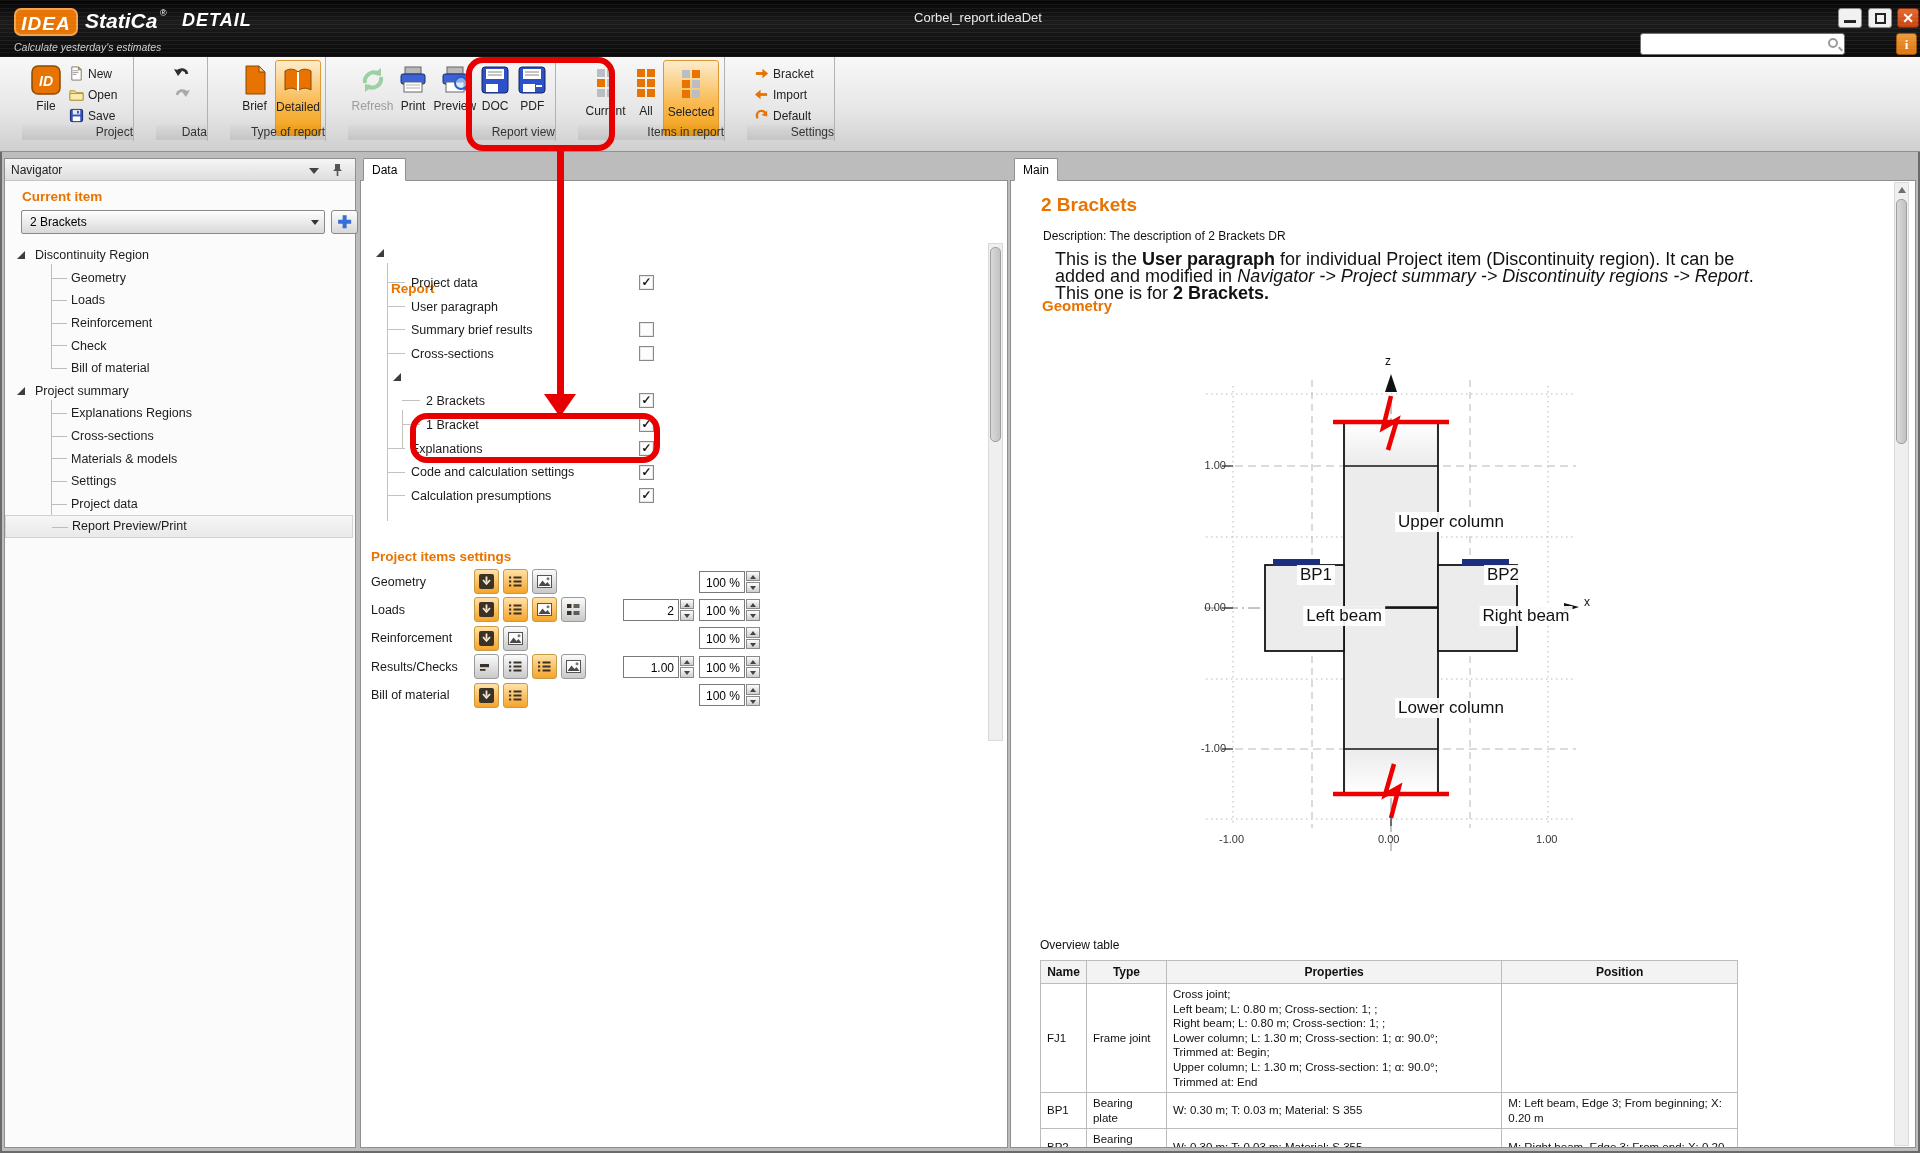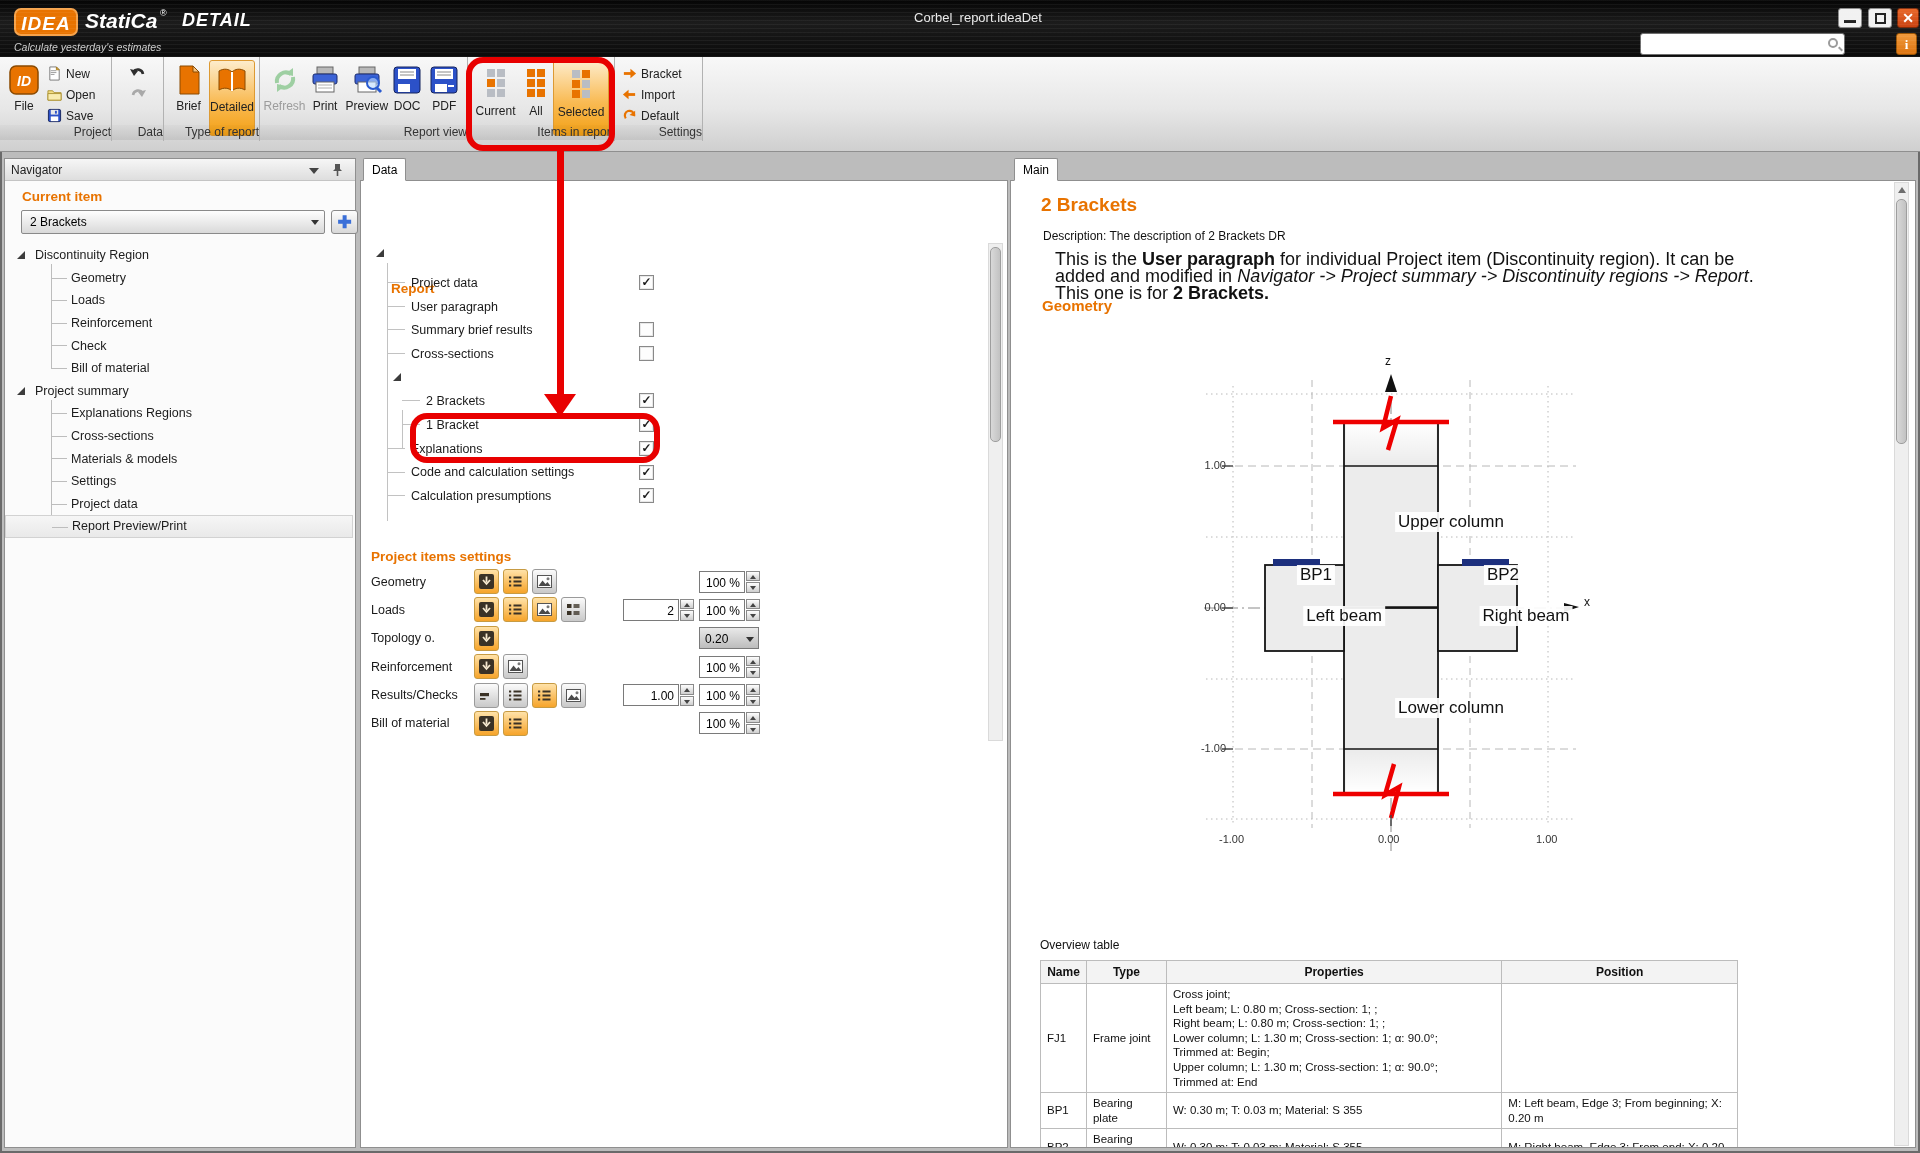--- a/index.html
+++ b/index.html
@@ -30,21 +30,21 @@
     border:1px solid #6f6f6f; border-radius:3px; }
   .mag { position:absolute; right:6px; top:4px; width:10px; height:10px; border:2px solid #9a9a9a; border-radius:50%; }
   .mag::after { content:""; position:absolute; left:8px; top:8px; width:5px; height:2px; background:#9a9a9a; transform:rotate(45deg); }
   .infobtn { position:absolute; left:1896px; top:33px; width:21px; height:22px; background:linear-gradient(#f09a3c,#dd7410);
     border:1px solid #9c5606; border-radius:3px; color:#fff; font-weight:bold; font-size:13px; text-align:center; line-height:21px; font-family:"Liberation Serif",serif; }
 
   
   .ribbon { position:absolute; left:0; top:57px; width:1920px; height:95px;
     background:linear-gradient(#f8f8f8,#e7e7e7 55%,#cfcfcf); border-bottom:1px solid #8f8f8f; display:flex; }
   .rgroup { position:relative; height:84px; border-right:1px solid #b2b2b2; padding:3px 4px 28px 4px;
-    display:flex; align-items:flex-start; }
+    display:flex; align-items:flex-start;margin-left:22px; }
   .rgroup-label { position:absolute; bottom:1px; left:0; right:0; height:15px; text-align:right; font-size:12px; color:#333;
     background:linear-gradient(rgba(0,0,0,0.02),rgba(0,0,0,0.08)); }
   .bigbtn { display:flex; flex-direction:column; align-items:center; justify-content:flex-start; gap:3px;
     padding-top:4px; height:76px; border-radius:3px; font-size:12px; color:#222; }
   .bigbtn svg { width:32px; height:32px; }
   .bigbtn.active { background:linear-gradient(#fdeccb,#f9bb55 55%,#f3a015); border:1px solid #dd9a33; }
   .bigbtn.disabled { color:#9c9c9c; }
   .smallbtn { display:flex; align-items:center; gap:4px; height:19px; font-size:12px; color:#222; padding:0 3px; }
   .smallbtn svg { width:15px; height:15px; }
   .stack { display:flex; flex-direction:column; justify-content:flex-start; gap:2px; padding-top:4px; }
@@ -569,33 +569,20 @@
         </span>
       <span class="spin" style="left:338px">
           <span class="val" style="width:46px">100 %</span>
           <span class="arrs">
             <span class="up"></span>
             <span class="dn"></span>
           </span>
         </span>
     </div>
     <div class="ps-row">
-      <span class="ps-label">Topology o.</span>
-      <span class="ps-icons">
-          <span class="tool-ic on">
-            <svg viewBox="0 0 17 17">
-              <rect x="1" y="1" width="15" height="15" rx="2" fill="#3a3226"></rect>
-              <path d="M8.5 3.5 v6" stroke="#f6e9cf" stroke-width="1.8" fill="none"></path>
-              <path d="M5 7 L8.5 11 L12 7" stroke="#f6e9cf" stroke-width="1.8" fill="none"></path>
-            </svg>
-          </span>
-        </span>
-      <span class="combo">0.20</span>
-    </div>
-    <div class="ps-row">
       <span class="ps-label">Reinforcement</span>
       <span class="ps-icons">
           <span class="tool-ic on">
             <svg viewBox="0 0 17 17">
               <rect x="1" y="1" width="15" height="15" rx="2" fill="#3a3226"></rect>
               <path d="M8.5 3.5 v6" stroke="#f6e9cf" stroke-width="1.8" fill="none"></path>
               <path d="M5 7 L8.5 11 L12 7" stroke="#f6e9cf" stroke-width="1.8" fill="none"></path>
             </svg>
           </span>
           <span class="tool-ic off">

